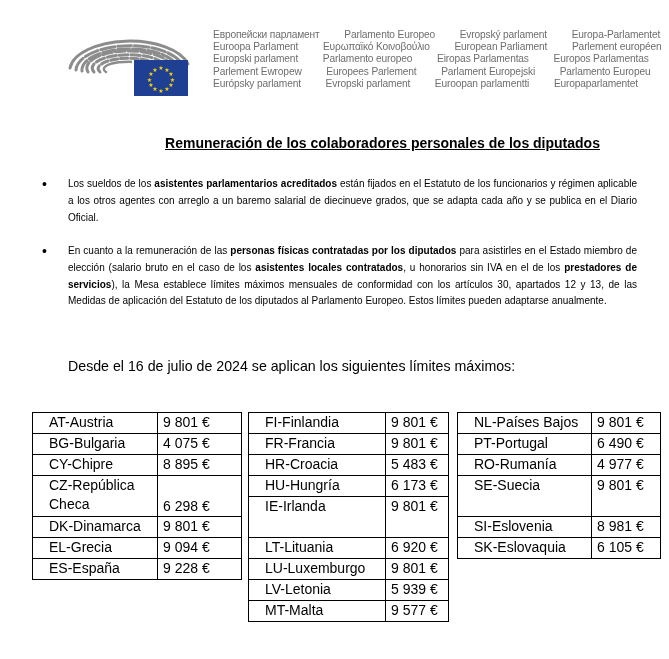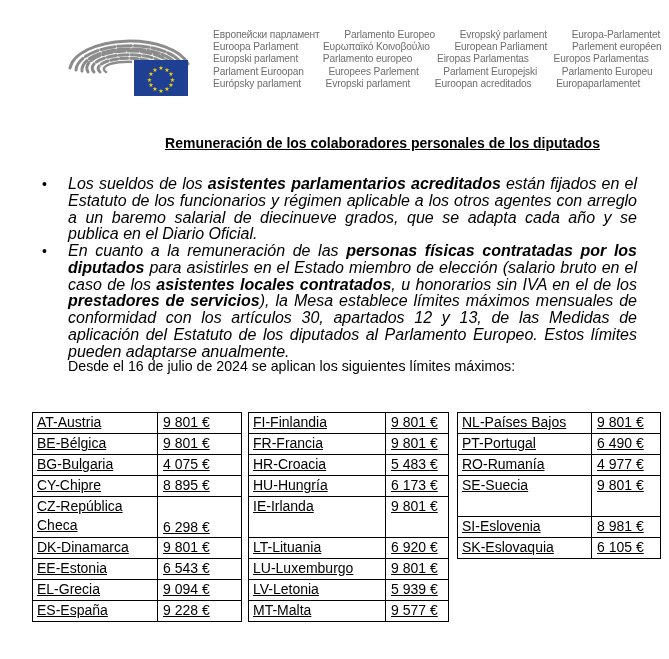--- a/index.html
+++ b/index.html
@@ -7,26 +7,26 @@
          font-family:"Liberation Sans", sans-serif; color:#000; }
   .logo { position:absolute; left:66px; top:24px; width:126px; height:72px; }
   .names { position:absolute; left:197px; top:29px; width:470px;
            font-family:"Liberation Sans", sans-serif; font-size:10.2px;
            line-height:12.2px; color:#6e6e6e; letter-spacing:-0.15px; }
   .names div { white-space:nowrap; }
   .names span { margin-right:6px;padding-left:16px; }
   .title { position:absolute; left:0; width:669px; top:135px; text-align:center;
            font-size:14px; font-weight:bold; text-decoration:underline;padding-left:48px; }
   .bullet { position:absolute; left:42px; font-size:14px; }
-  .para { position:absolute; left:68px; width:569px; font-size:16px;
-          line-height:16.8px; text-align:justify;font-style:italic; }
+  .para { position:absolute; left:68px; width:569px; font-size:10px;
+          line-height:16.8px; text-align:justify; }
   .intro { position:absolute; left:68px; top:358px; font-size:14.2px;text-align:center; }
   table.lim { position:absolute; border-collapse:collapse; font-size:14px; }
-  table.lim td { border:1.3px solid #000; padding:0 0 0 4px; height:20px;
-                 vertical-align:top; line-height:19px; white-space:nowrap;text-decoration:underline; }
+  table.lim td { border:1.3px solid #000; padding:0 0 0 16px; height:20px;
+                 vertical-align:top; line-height:19px; white-space:nowrap; }
   table.lim td.v { padding-left:5px; }
   table.lim tr.tall td { height:40px; }
   table.lim td.v.bottom { vertical-align:bottom; }
 </style>
 </head>
 <body>
 
 <div class="logo">
   <svg width="126" height="72" viewBox="0 0 126 72">
     <g fill="none" stroke="#8c8c8c" stroke-linecap="round">
@@ -73,30 +73,30 @@
     <span>Parlaimint na hEorpa</span>
   </div>
   <div>
     <span>Europski parlament</span>
     <span>Parlamento europeo</span>
     <span>Eiropas Parlamentas</span>
     <span>Europos Parlamentas</span>
     <span>Európai Parlament</span>
   </div>
   <div>
-    <span>Parlament Euroopan</span>
+    <span>Parlement Ewropew</span>
     <span>Europees Parlement</span>
     <span>Parlament Europejski</span>
     <span>Parlamento Europeu</span>
     <span>Parlamentul European</span>
   </div>
   <div>
     <span>Európsky parlament</span>
     <span>Evropski parlament</span>
-    <span>Euroopan acreditados</span>
+    <span>Euroopan parlamentti</span>
     <span>Europaparlamentet</span>
   </div>
 </div>
 
 <div class="title">Remuneración de los colaboradores personales de los diputados</div>
 
 <div class="bullet" style="top:176px;">•</div>
 <div class="para" style="top:176px;"><span>Los sueldos de los </span><b>asistentes parlamentarios acreditados</b><span> están fijados en el Estatuto de los funcionarios y régimen aplicable a los otros agentes con arreglo a un baremo salarial de diecinueve grados, que se adapta cada año y se publica en el Diario Oficial.</span></div>
 
 <div class="bullet" style="top:243px;">•</div>
@@ -108,45 +108,37 @@
   <colgroup>
       <col style="width:125px">
       <col style="width:84px">
     </colgroup>
   <tbody>
       <tr>
         <td>AT-Austria</td>
         <td class="v">9 801 €</td>
       </tr>
   <tr>
-        <td>BE-Bélgica</td>
-        <td class="v">9 801 €</td>
-      </tr>
-  <tr>
         <td>BG-Bulgaria</td>
         <td class="v">4 075 €</td>
       </tr>
   <tr>
         <td>CY-Chipre</td>
         <td class="v">8 895 €</td>
       </tr>
   <tr class="tall">
         <td>
           <div>CZ-República</div>
           <div>Checa</div>
         </td>
         <td class="v bottom">6 298 €</td>
       </tr>
   <tr>
         <td>DK-Dinamarca</td>
         <td class="v">9 801 €</td>
-      </tr>
-  <tr>
-        <td>EE-Estonia</td>
-        <td class="v">6 543 €</td>
       </tr>
   <tr>
         <td>EL-Grecia</td>
         <td class="v">9 094 €</td>
       </tr>
   <tr>
         <td>ES-España</td>
         <td class="v">9 228 €</td>
       </tr>
 </tbody>

